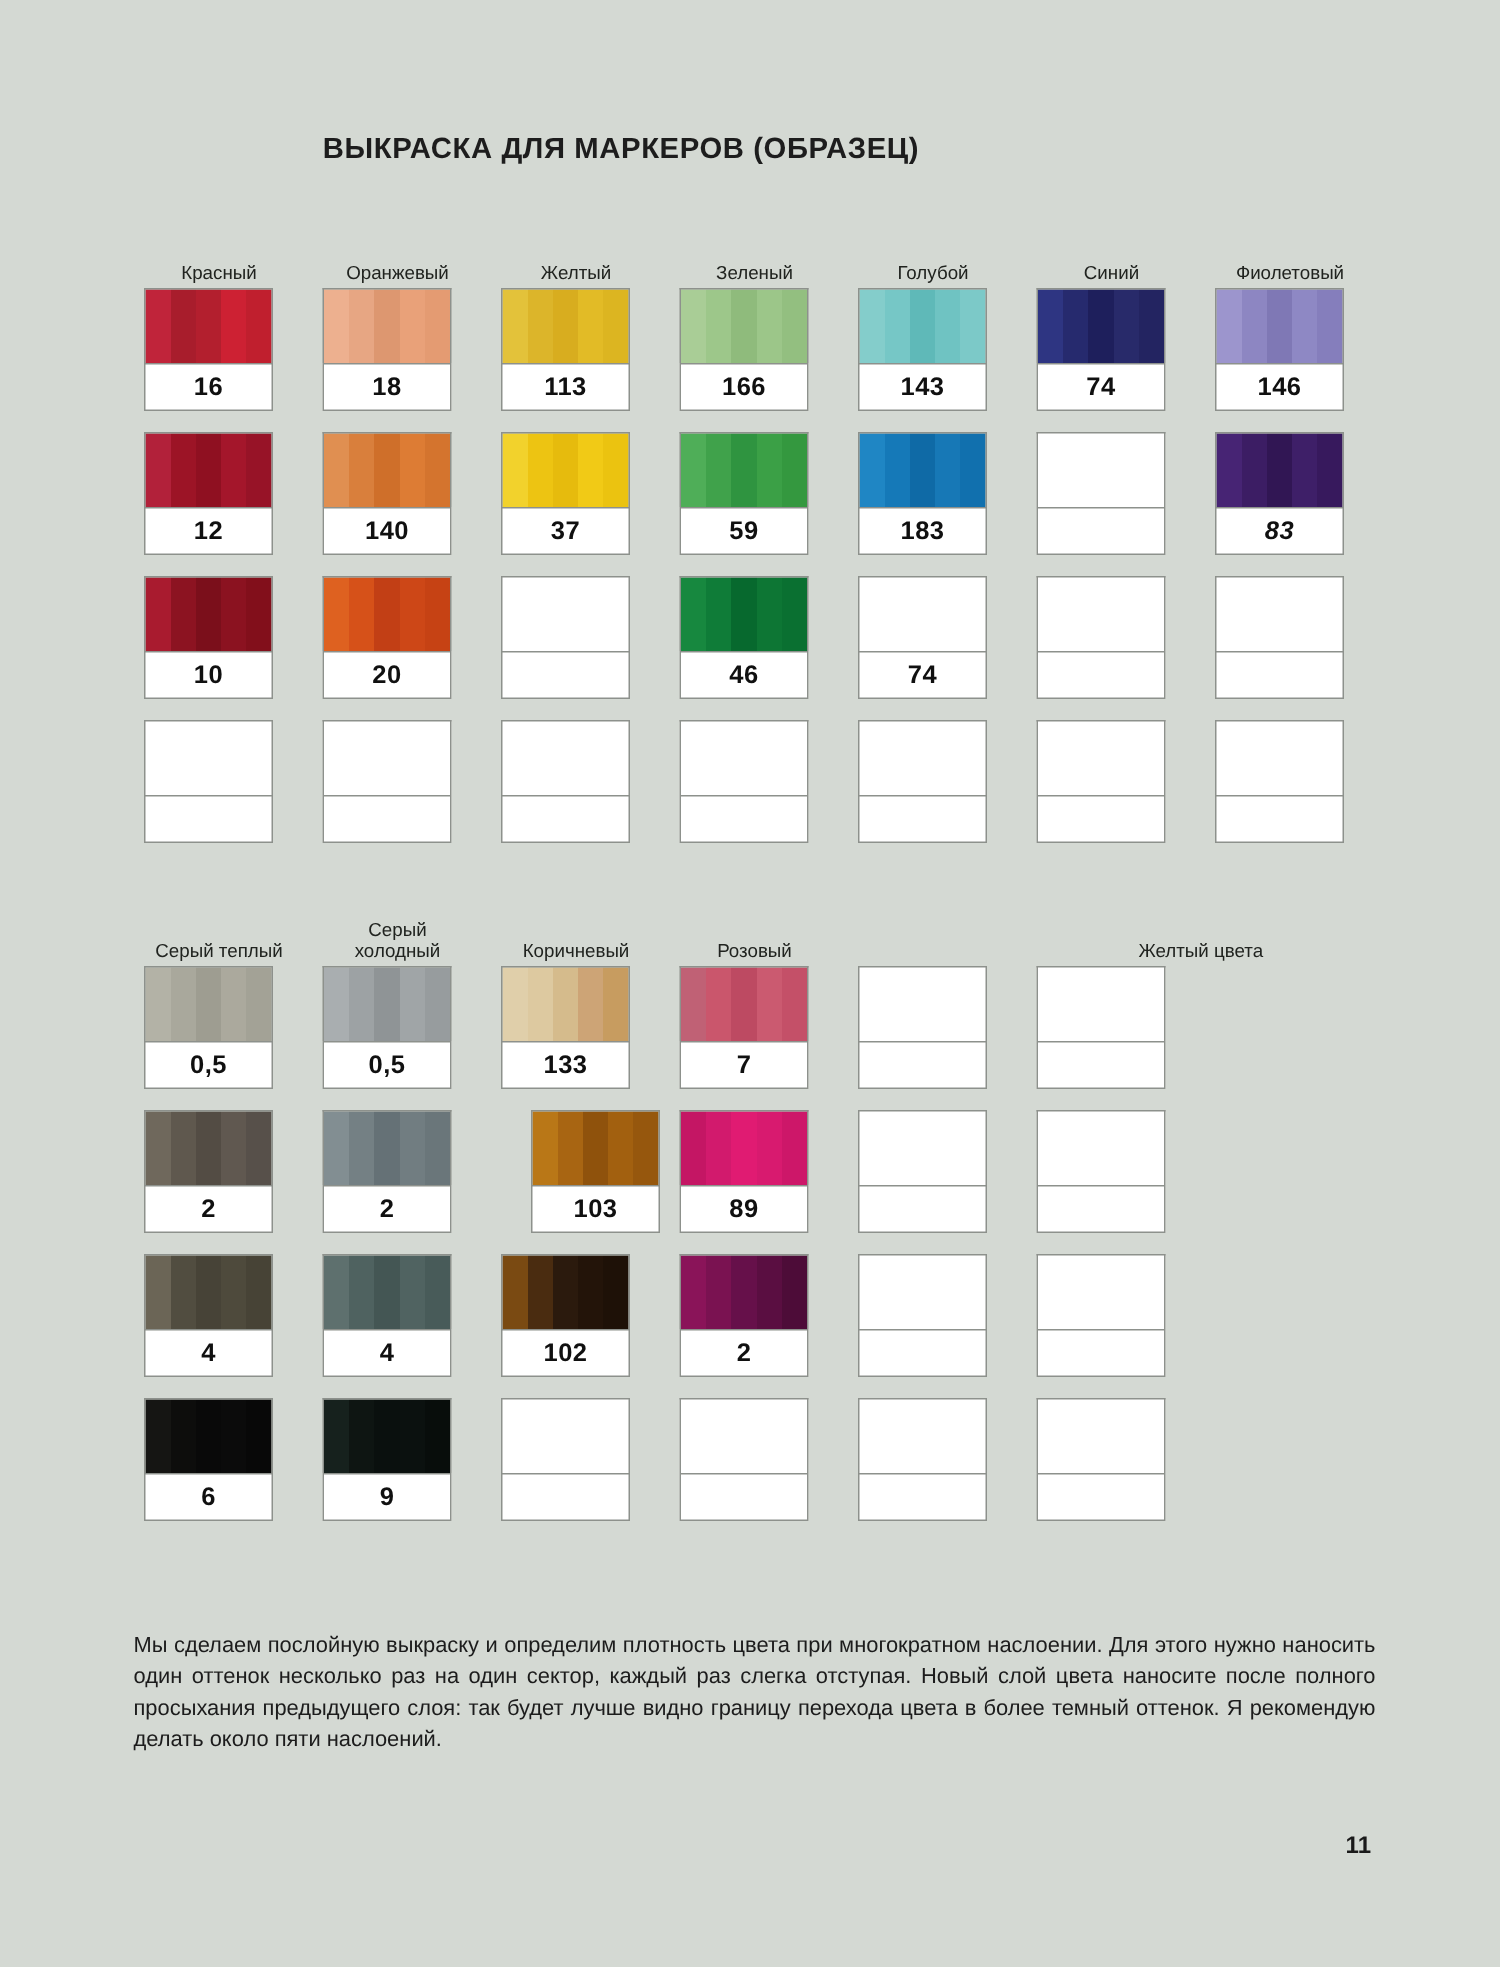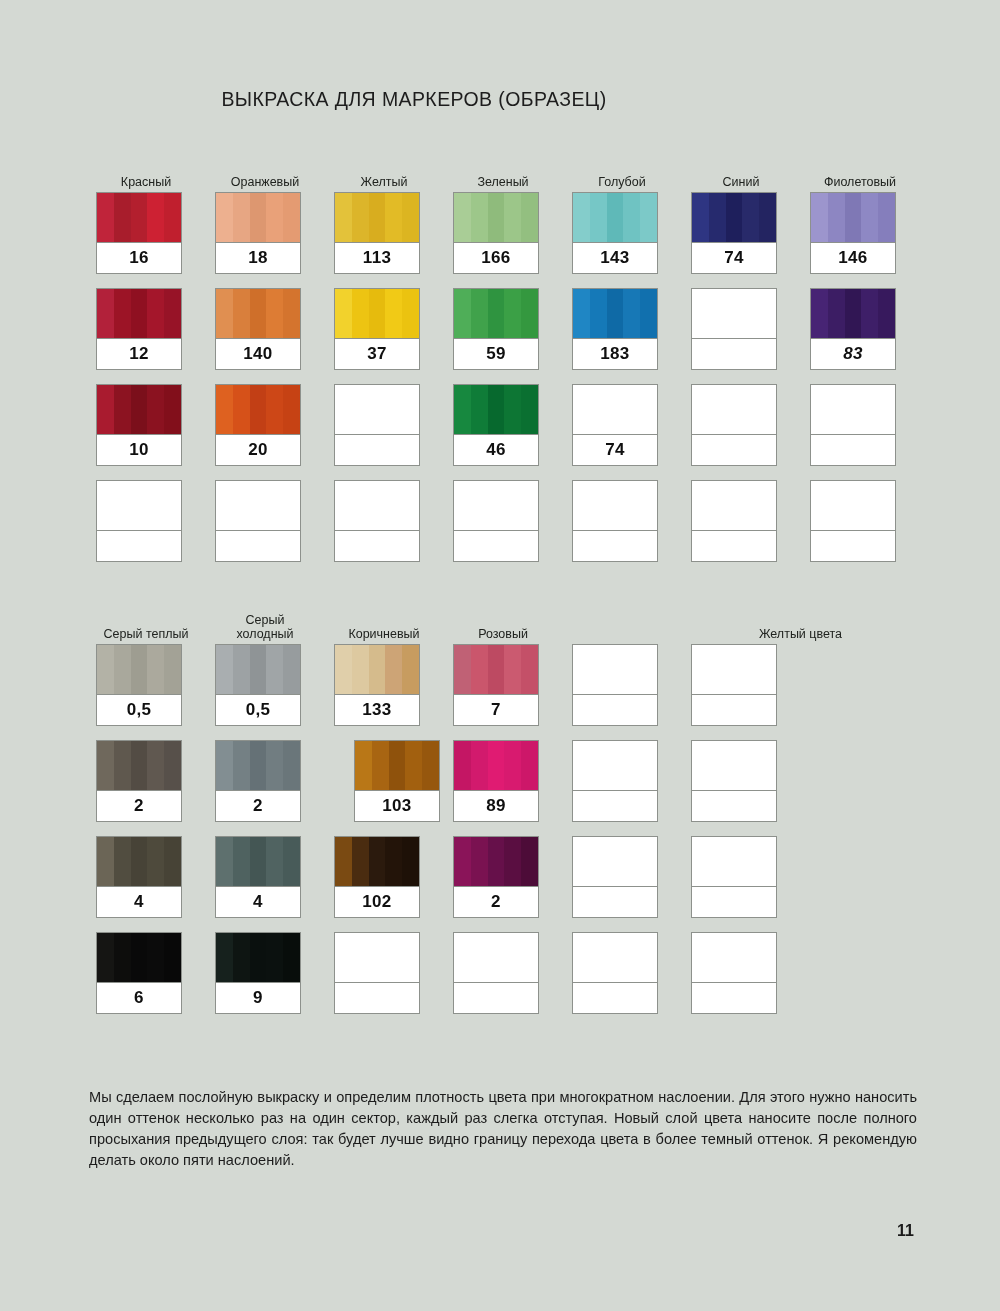--- a/index.html
+++ b/index.html
@@ -23,21 +23,21 @@
   }
 
   
   .page-title {
     position: absolute;
     top: 88px;
     left: 0;
     width: 828px;
     text-align: center;
     font-size: 19.5px;
-    font-weight: normal;
+    font-weight: bold;
     letter-spacing: 0.4px;
     color: #1d1d1d;
   }
 
   
   .grid {
     position: absolute;
   }
   #grid-main  { left: 96px; top: 160px; }
   #grid-neutral { left: 96px; top: 612px; }

